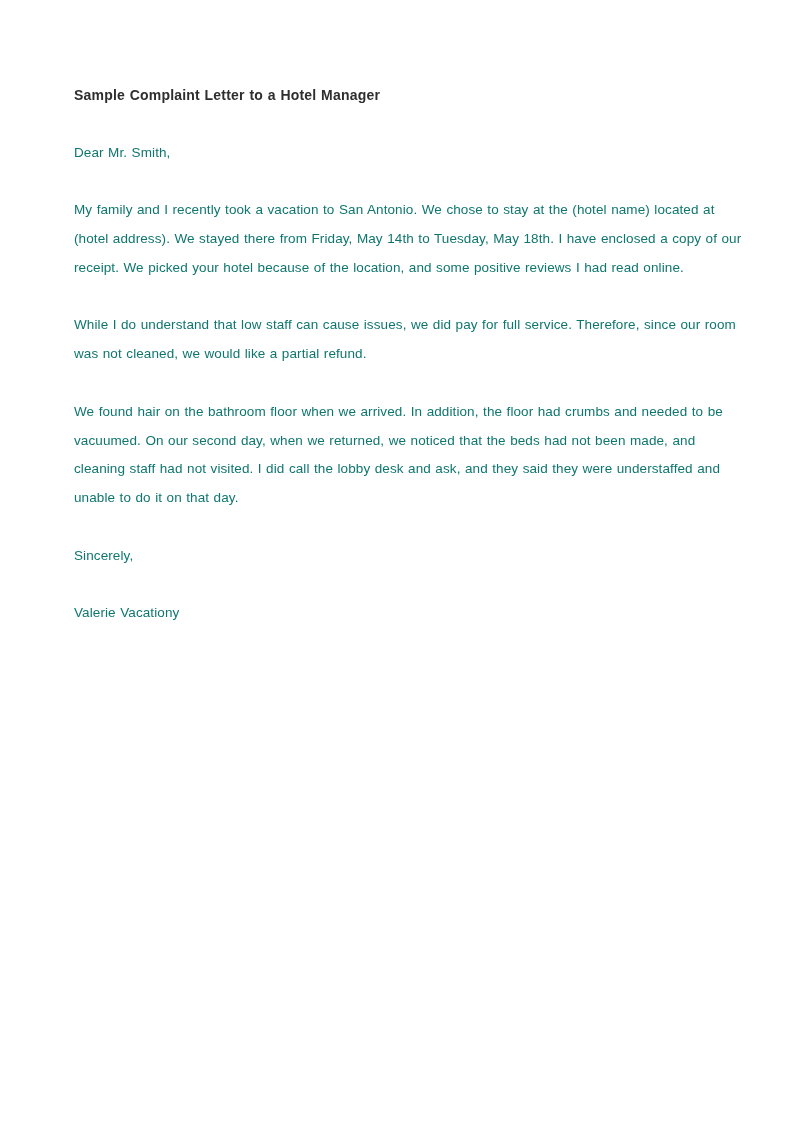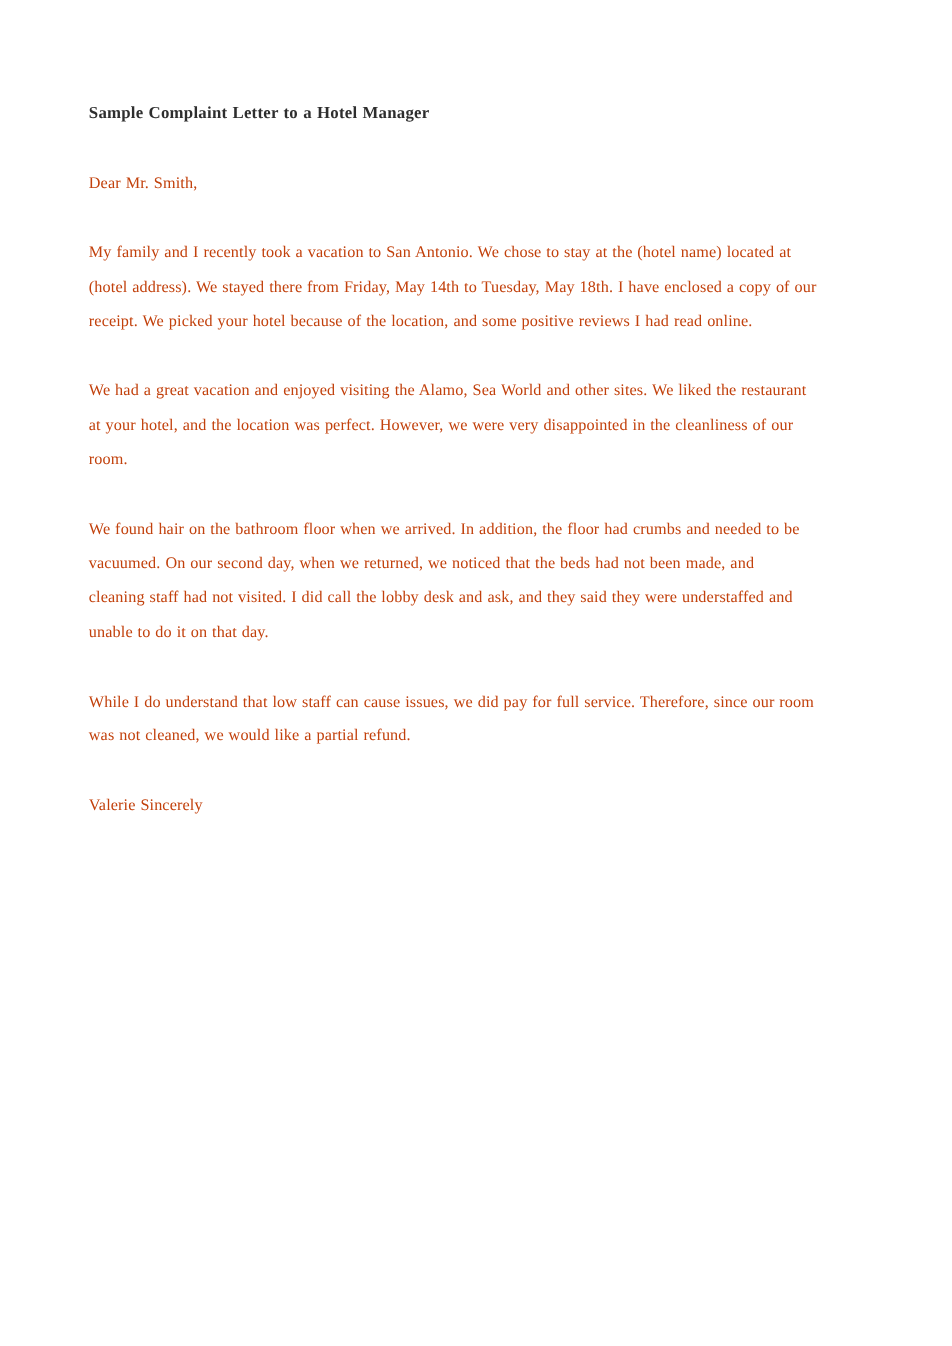--- a/index.html
+++ b/index.html
@@ -6,33 +6,33 @@
     margin: 0;
     padding: 0;
     background: #ffffff;
   }
   .page {
     position: relative;
     width: 793px;
     height: 1122px;
     background: #ffffff;
     overflow: hidden;
-    font-family: Liberation Serif, serif;
+    font-family: Liberation Sans, sans-serif;
   }
   .letter {
     position: absolute;
     top: 81px;
     left: 74px;
     width: 700px;
   }
   .block {
     margin: 0 0 28.8px 0;
     font-size: 13.5px;
     line-height: 28.8px;
-    color: #c2410c;
+    color: #0f766e;
     white-space: pre-line;       
     letter-spacing: 0.1px;
     word-spacing: 0.6px;
   }
   .title {
     font-weight: bold;
     font-size: 14px;
     color: #2e2e2e;
     letter-spacing: 0.2px;
   }
@@ -43,30 +43,28 @@
 <div class="page">
   <div class="letter">
     <div class="block title">Sample Complaint Letter to a Hotel Manager</div>
 
     <div class="block">Dear Mr. Smith,</div>
 
     <div class="block">My family and I recently took a vacation to San Antonio. We chose to stay at the (hotel name) located at
 (hotel address). We stayed there from Friday, May 14th to Tuesday, May 18th. I have enclosed a copy of our
 receipt. We picked your hotel because of the location, and some positive reviews I had read online.</div>
 
-    <div class="block">We had a great vacation and enjoyed visiting the Alamo, Sea World and other sites. We liked the restaurant
-at your hotel, and the location was perfect. However, we were very disappointed in the cleanliness of our
-room.</div>
+
+    <div class="block">While I do understand that low staff can cause issues, we did pay for full service. Therefore, since our room
+was not cleaned, we would like a partial refund.</div>
 
     <div class="block">We found hair on the bathroom floor when we arrived. In addition, the floor had crumbs and needed to be
 vacuumed. On our second day, when we returned, we noticed that the beds had not been made, and
 cleaning staff had not visited. I did call the lobby desk and ask, and they said they were understaffed and
 unable to do it on that day.</div>
 
-    <div class="block">While I do understand that low staff can cause issues, we did pay for full service. Therefore, since our room
-was not cleaned, we would like a partial refund.</div>
 
 
+    <div class="block">Sincerely,</div>
 
-
-    <div class="block">Valerie Sincerely</div>
+    <div class="block">Valerie Vacationy</div>
   </div>
 </div>
 
 </body></html>

